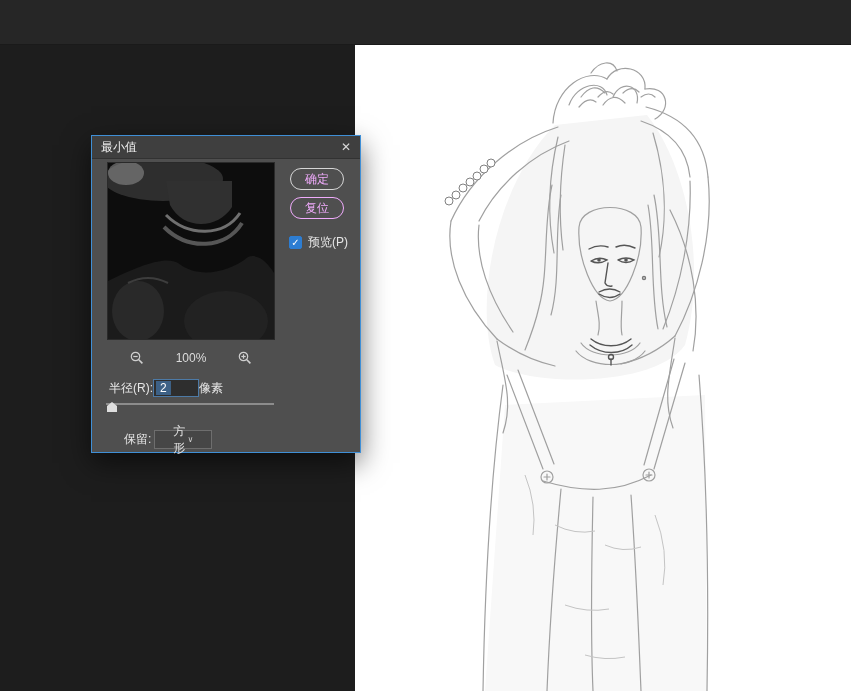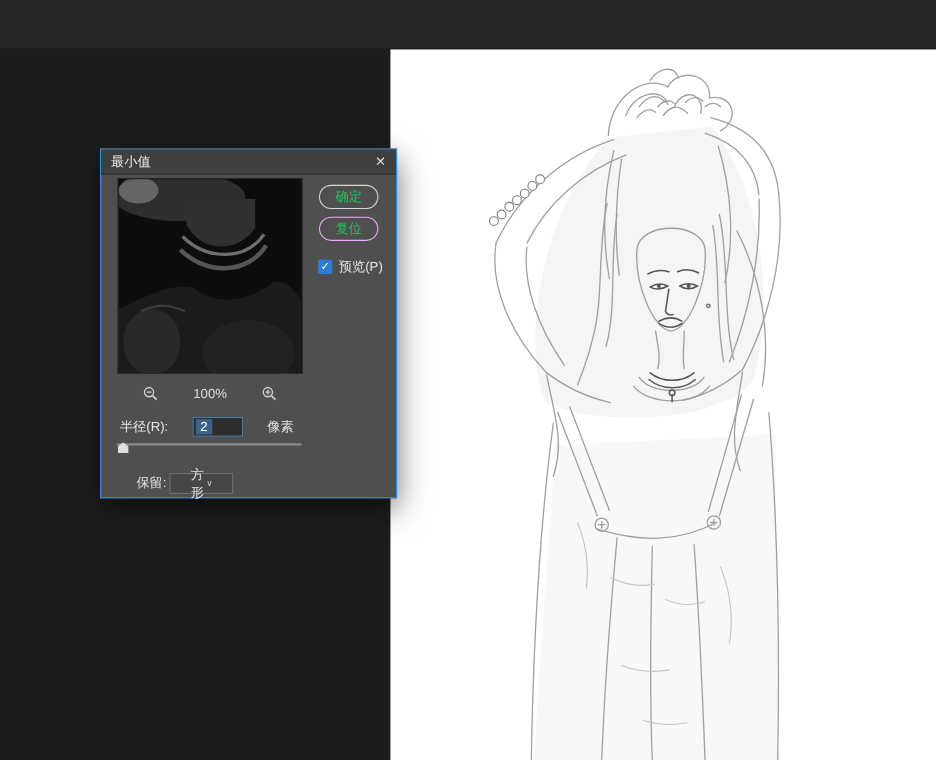--- a/index.html
+++ b/index.html
@@ -49,38 +49,38 @@
   .zoom-row {
     position:absolute; left:15px; top:214px; width:168px; height:16px;
     display:flex; align-items:center; justify-content:center; gap:32px;
   }
   .zoom-btn { width:14px; height:14px; display:inline-block; }
   .zoom-level { color:#dcdcdc; font-size:12px; }
 
   .btn {
     position:absolute; left:198px; width:54px; height:22px;
     border-radius:12px; background:transparent;
-    color:#22c55e; font-size:12px; text-align:center; line-height:20px;
+    color:#f0abfc; font-size:12px; text-align:center; line-height:20px;
   }
   .btn-ok   { top:32px; border:1px solid #d6d6d6; }
   .btn-reset{ top:61px; border:1px solid #f0abfc; }
 
   .preview-check {
     position:absolute; left:197px; top:98px;
     display:flex; align-items:center; gap:6px;
   }
   .checkbox {
     width:13px; height:13px; background:#2d7dd2; border:1px solid #2d7dd2;
     border-radius:2px; color:#fff; font-size:10px; line-height:12px;
     text-align:center;
   }
 
   .radius-row {
     position:absolute; left:17px; top:243px;
-    display:flex; align-items:center; gap:22px;
+    display:flex; align-items:center; gap:0;
   }
   .radius-input {
     width:46px; height:18px; background:#2e2e2e;
     border:1px solid #4d7aa6; display:flex; align-items:center;
     padding:1px 2px;
   }
   .radius-input .sel {
     background:#3d6186; color:#ffffff; padding:0 4px; font-size:12px;
     line-height:14px;
   }

